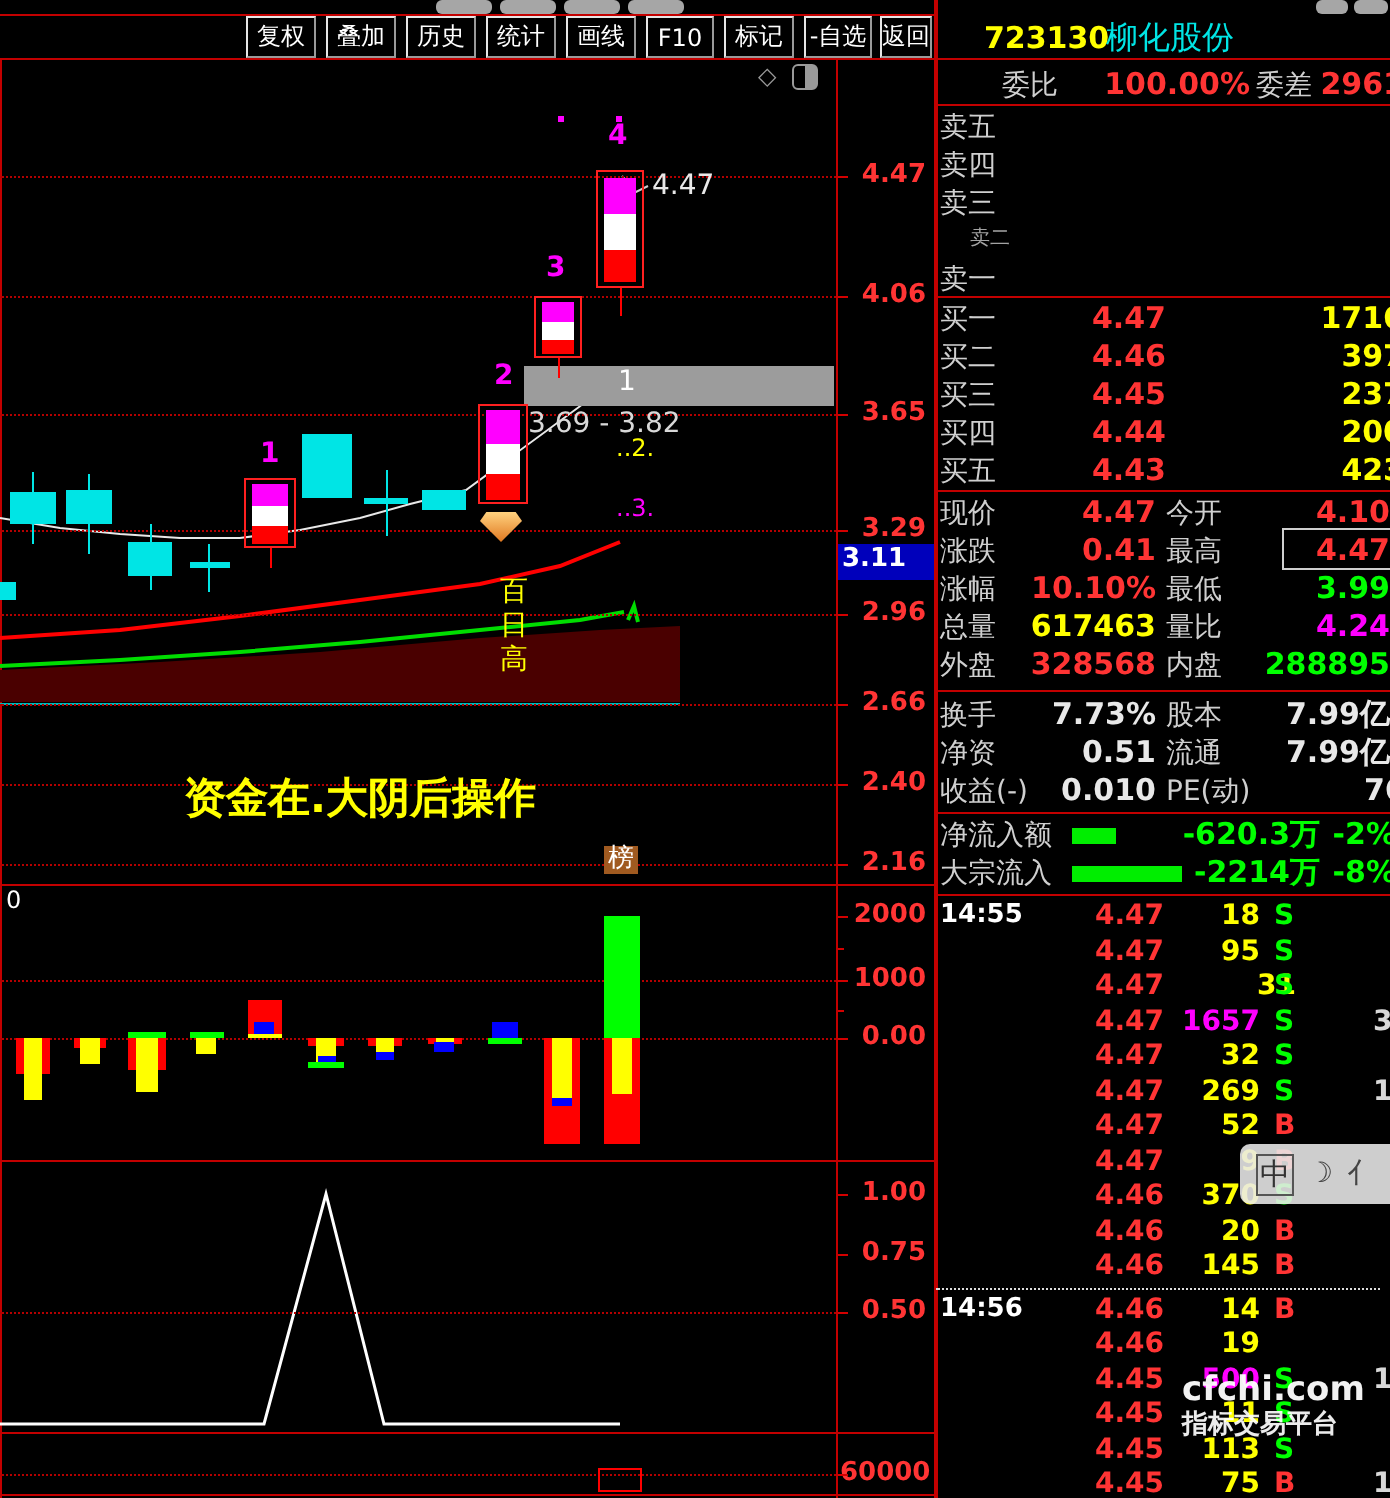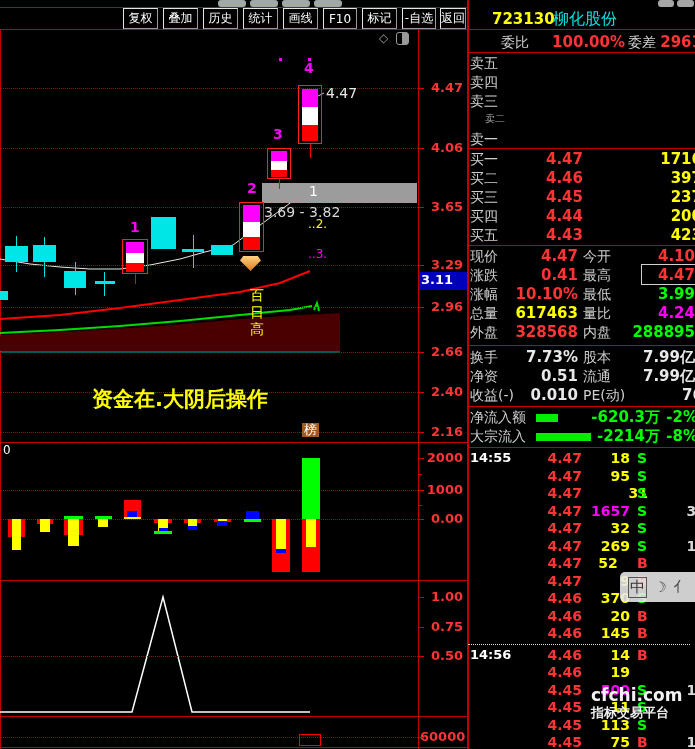--- a/index.html
+++ b/index.html
@@ -157,21 +157,21 @@
       <div class="abs " style="left: 586px; top: 520px; width: 44px; color: rgb(255, 255, 0); font-size: 14px; font-weight: 700; text-align: right;">32</div>
       <div class="abs " style="left: 637px; top: 520px; color: rgb(0, 255, 0); font-size: 14px; font-weight: 700;">S</div>
       <div class="abs " style="left: 660px; top: 520px; width: 46px; color: rgb(216, 216, 216); font-size: 14px; font-weight: 700; text-align: right;">3</div>
       <div class="abs " style="left: 468px; top: 537.5px; width: 227px; height: 17px;"></div>
       <div class="abs " style="left: 540px; top: 537.5px; width: 42px; color: rgb(255, 52, 52); font-size: 14px; font-weight: 700; text-align: right;">4.47</div>
       <div class="abs " style="left: 586px; top: 537.5px; width: 44px; color: rgb(255, 255, 0); font-size: 14px; font-weight: 700; text-align: right;">269</div>
       <div class="abs " style="left: 637px; top: 537.5px; color: rgb(0, 255, 0); font-size: 14px; font-weight: 700;">S</div>
       <div class="abs " style="left: 660px; top: 537.5px; width: 46px; color: rgb(216, 216, 216); font-size: 14px; font-weight: 700; text-align: right;">12</div>
       <div class="abs " style="left: 468px; top: 555px; width: 227px; height: 17px;"></div>
       <div class="abs " style="left: 540px; top: 555px; width: 42px; color: rgb(255, 52, 52); font-size: 14px; font-weight: 700; text-align: right;">4.47</div>
-      <div class="abs " style="left: 586px; top: 555px; width: 44px; color: rgb(255, 255, 0); font-size: 14px; font-weight: 700; text-align: center;">52</div>
+      <div class="abs " style="left: 586px; top: 555px; width: 44px; color: rgb(255, 255, 0); font-size: 14px; font-weight: 700; text-align: right;">52</div>
       <div class="abs " style="left: 637px; top: 555px; color: rgb(255, 52, 52); font-size: 14px; font-weight: 700;">B</div>
       <div class="abs " style="left: 660px; top: 555px; width: 46px; color: rgb(216, 216, 216); font-size: 14px; font-weight: 700; text-align: right;">5</div>
       <div class="abs " style="left: 468px; top: 572.5px; width: 227px; height: 17px;"></div>
       <div class="abs " style="left: 540px; top: 572.5px; width: 42px; color: rgb(255, 52, 52); font-size: 14px; font-weight: 700; text-align: right;">4.47</div>
       <div class="abs " style="left: 586px; top: 572.5px; width: 44px; color: rgb(255, 255, 0); font-size: 14px; font-weight: 700; text-align: right;">9</div>
       <div class="abs " style="left: 637px; top: 572.5px; color: rgb(255, 52, 52); font-size: 14px; font-weight: 700;">B</div>
       <div class="abs " style="left: 468px; top: 590px; width: 227px; height: 17px;"></div>
       <div class="abs " style="left: 540px; top: 590px; width: 42px; color: rgb(255, 52, 52); font-size: 14px; font-weight: 700; text-align: right;">4.46</div>
       <div class="abs " style="left: 586px; top: 590px; width: 44px; color: rgb(255, 255, 0); font-size: 14px; font-weight: 700; text-align: right;">370</div>
       <div class="abs " style="left: 637px; top: 590px; color: rgb(0, 255, 0); font-size: 14px; font-weight: 700;">S</div>

